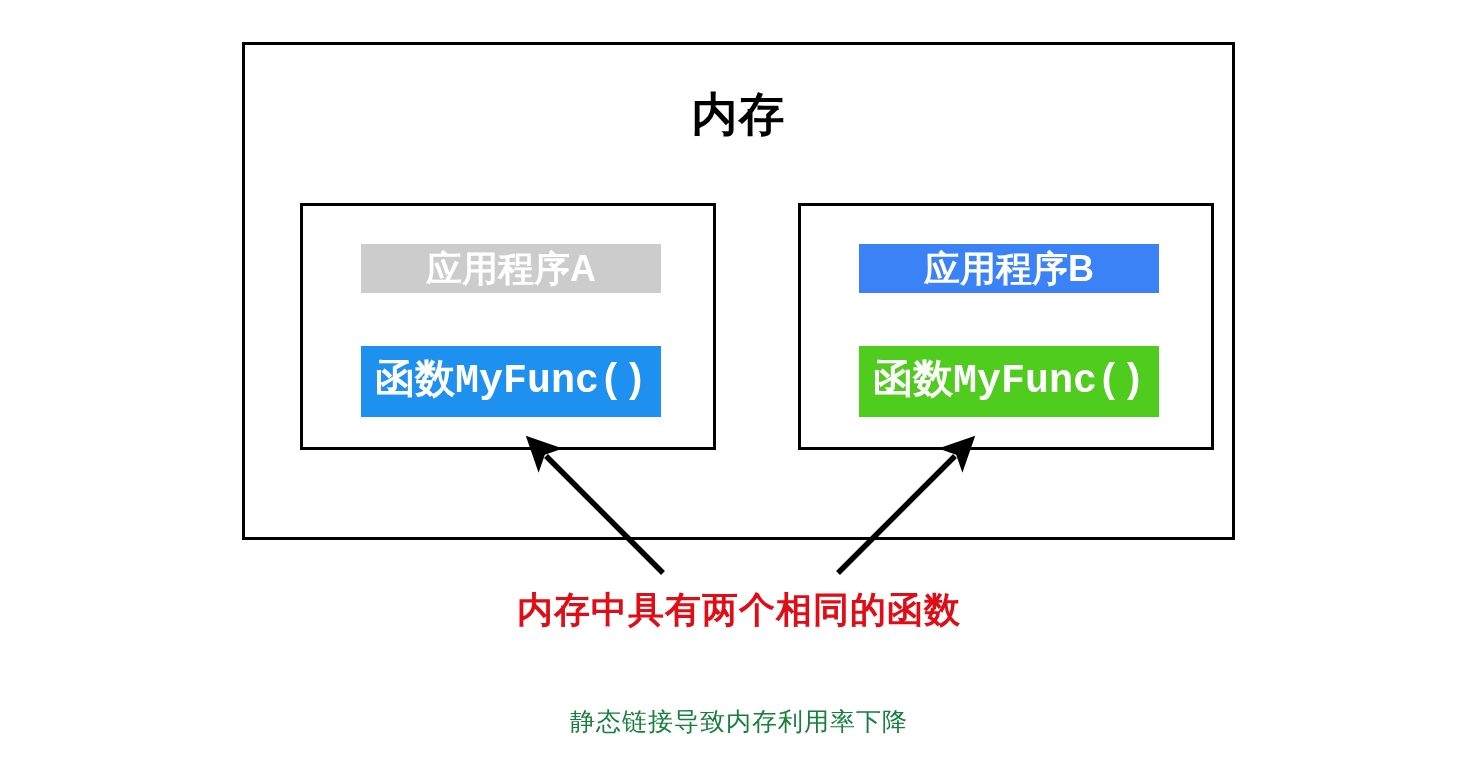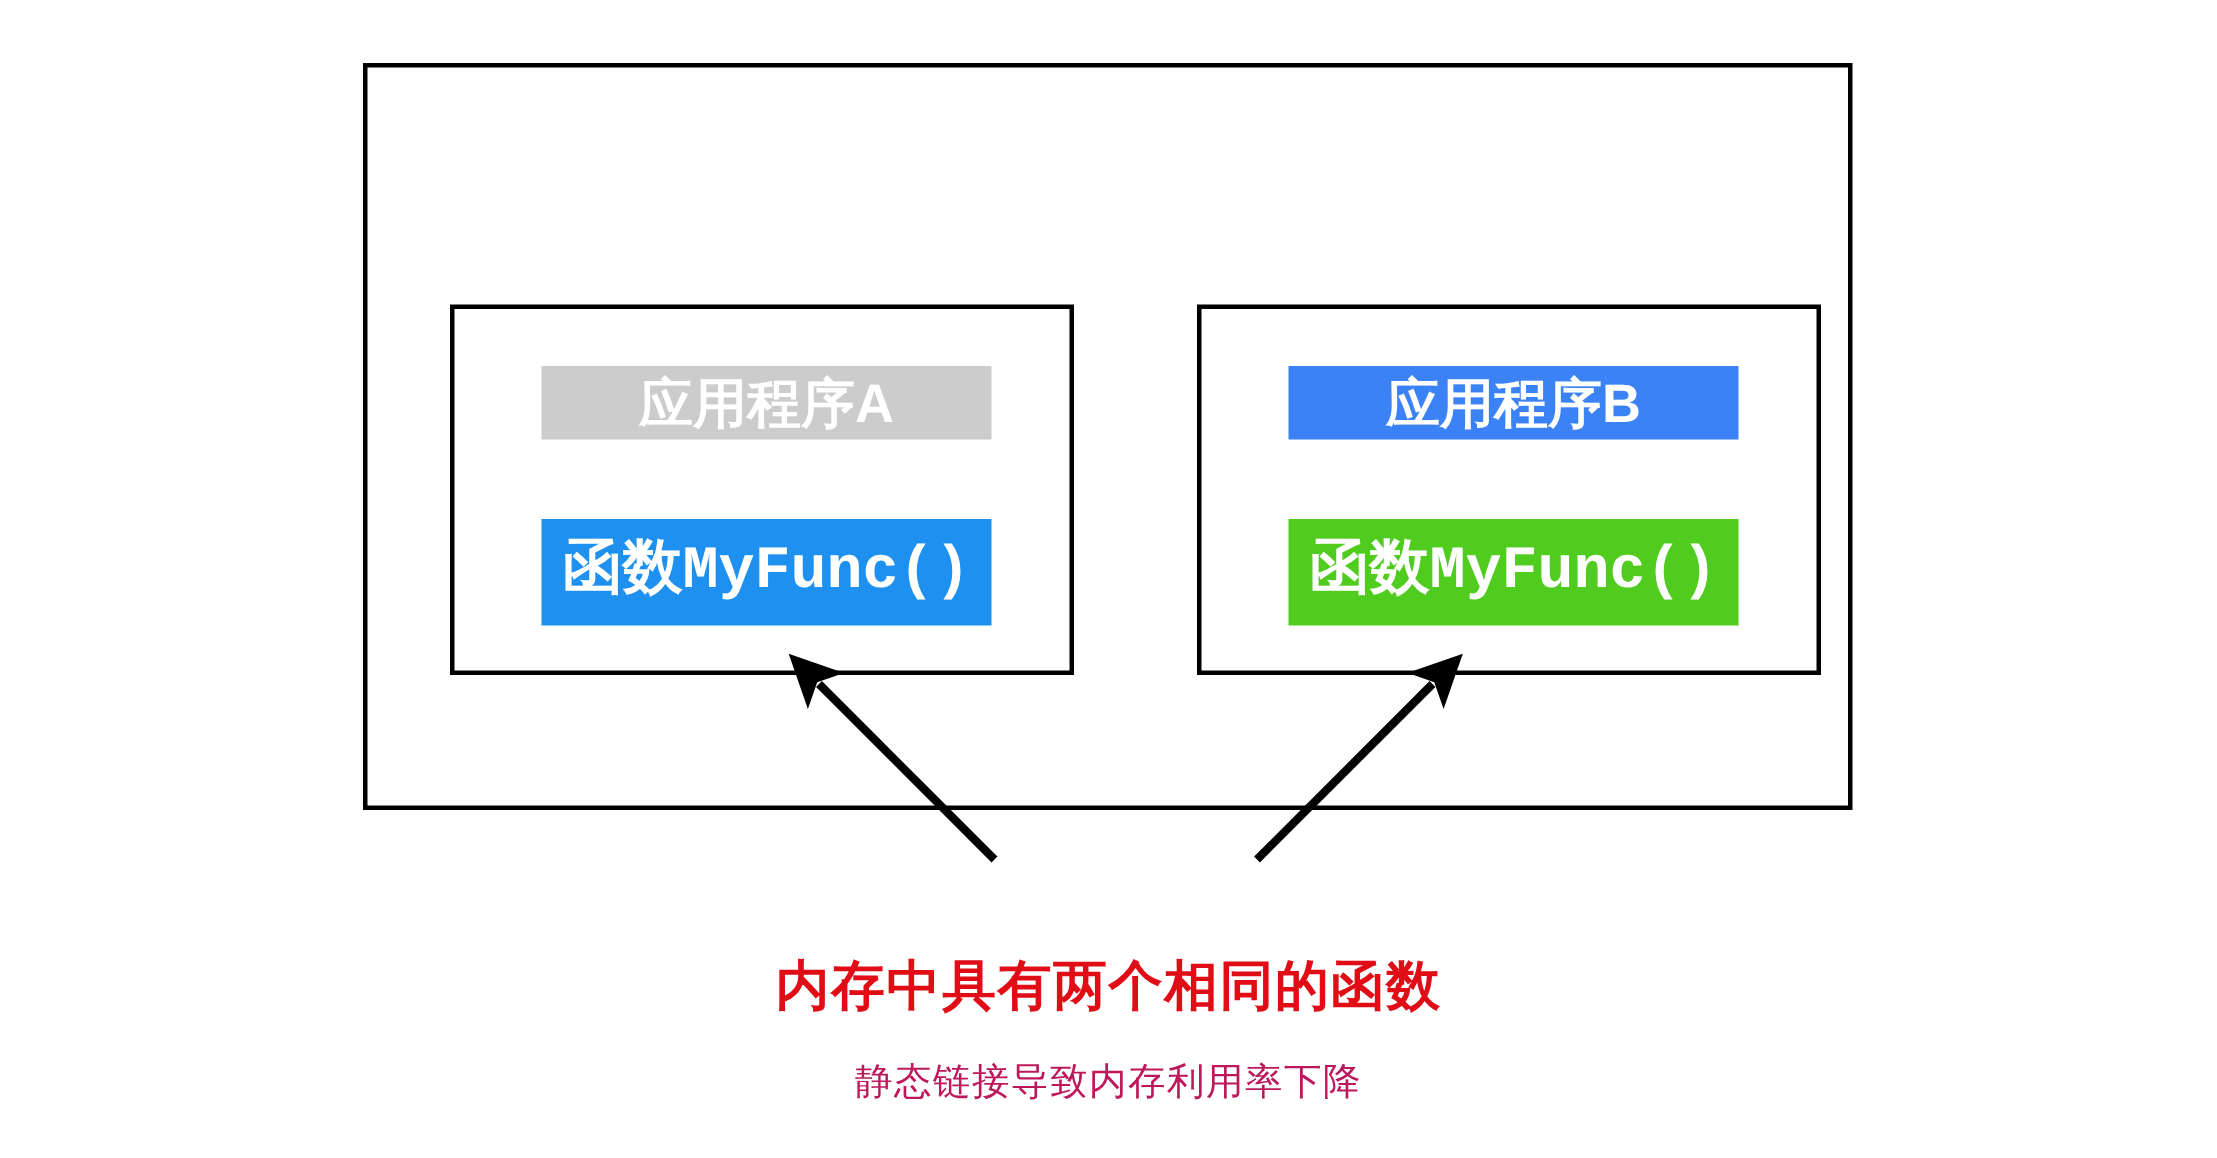--- a/index.html
+++ b/index.html
@@ -93,41 +93,41 @@
     position: absolute;
     left: 0;
     top: 592px;
     width: 1478px;
     text-align: center;
     font-size: 36px;
     font-weight: bold;
     color: #e00d17;
     line-height: 1;
     letter-spacing: 1px;
-    margin-top: 47px;
   }
   .caption {
     position: absolute;
     left: 0;
     top: 709px;
     width: 1478px;
     text-align: center;
     font-size: 25px;
     font-weight: normal;
-    color: #be185d;
+    color: #15803d;
     line-height: 1;
     letter-spacing: 1px;
   }
 </style>
 </head>
 <body>
 
 <div id="stage">
 
   <div class="memory-box">
+    <div class="memory-title">内存</div>
 
     <div class="app-box left" style="left:55px; top:158px;">
       <div class="bar bar-app" style="background:#cccccc;">
         <span>应用程序A</span>
       </div>
       <div class="bar bar-func" style="background:#1e90f0;">
         <span>函数MyFunc()</span>
       </div>
     </div>
 

